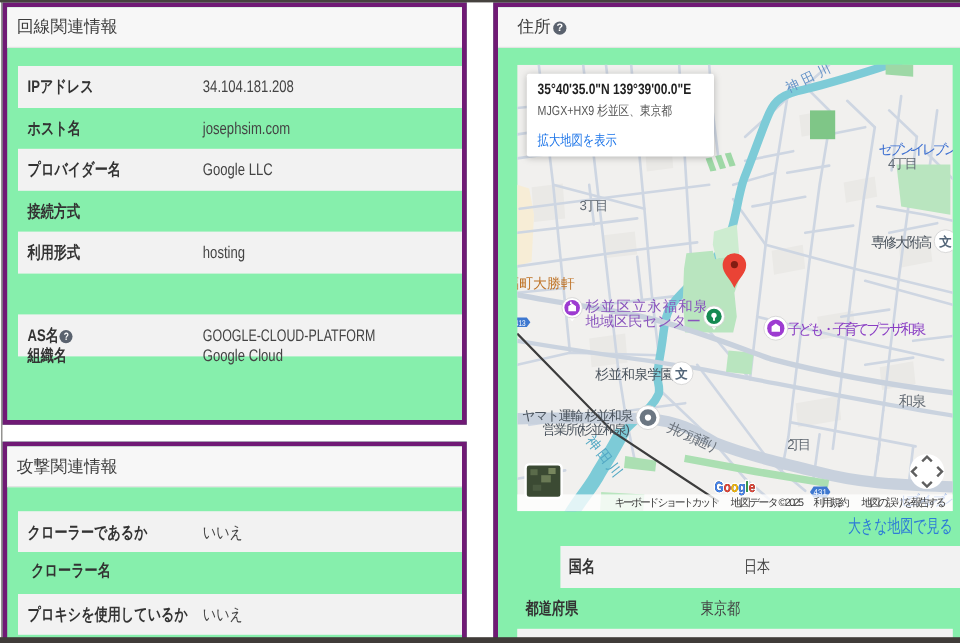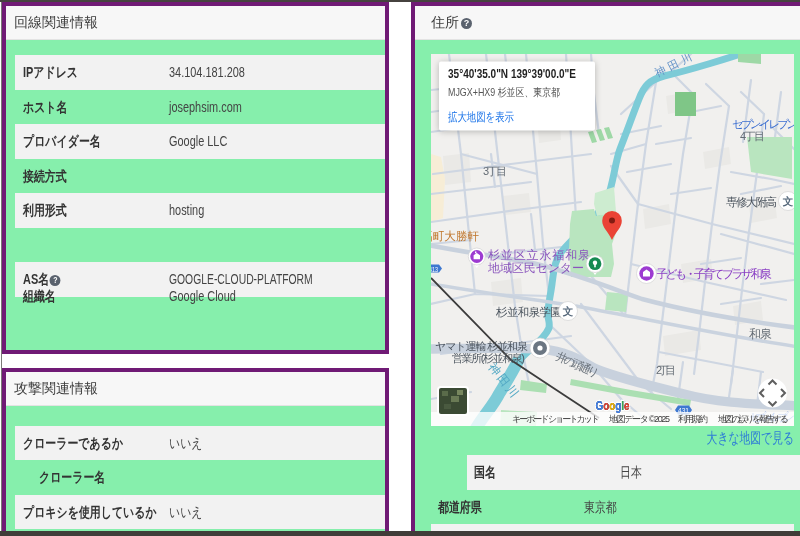--- a/index.html
+++ b/index.html
@@ -53,21 +53,21 @@
       <span class="val">Google Cloud</span>
     </div>
 </div>
 
 <div class="card" style="left:1.5px; top:368px; width:387px; height:200px;">
   <div class="card-header" style="padding-left:8.5px;">攻撃関連情報</div>
   <div class="row g" style="left:9px; top:53.5px; width:370px; height:34.5px;">
       <span class="lab">クローラーであるか</span>
       <span class="val">いいえ</span>
     </div>
-  <div class="row" style="left:25px; top:88px;   width:370px; height:34.5px;">
+  <div class="row" style="left:12px; top:88px;   width:370px; height:34.5px;font-family:Liberation Serif, serif;">
       <span class="lab">クローラー名</span>
       <span class="val"></span>
     </div>
   <div class="row g" style="left:9px; top:122.5px;width:370px; height:34.5px;">
       <span class="lab">プロキシを使用しているか</span>
       <span class="val">いいえ</span>
     </div>
 </div>
 
 <div class="card" style="left:410.5px; top:2px; width:396px; height:560px;">

